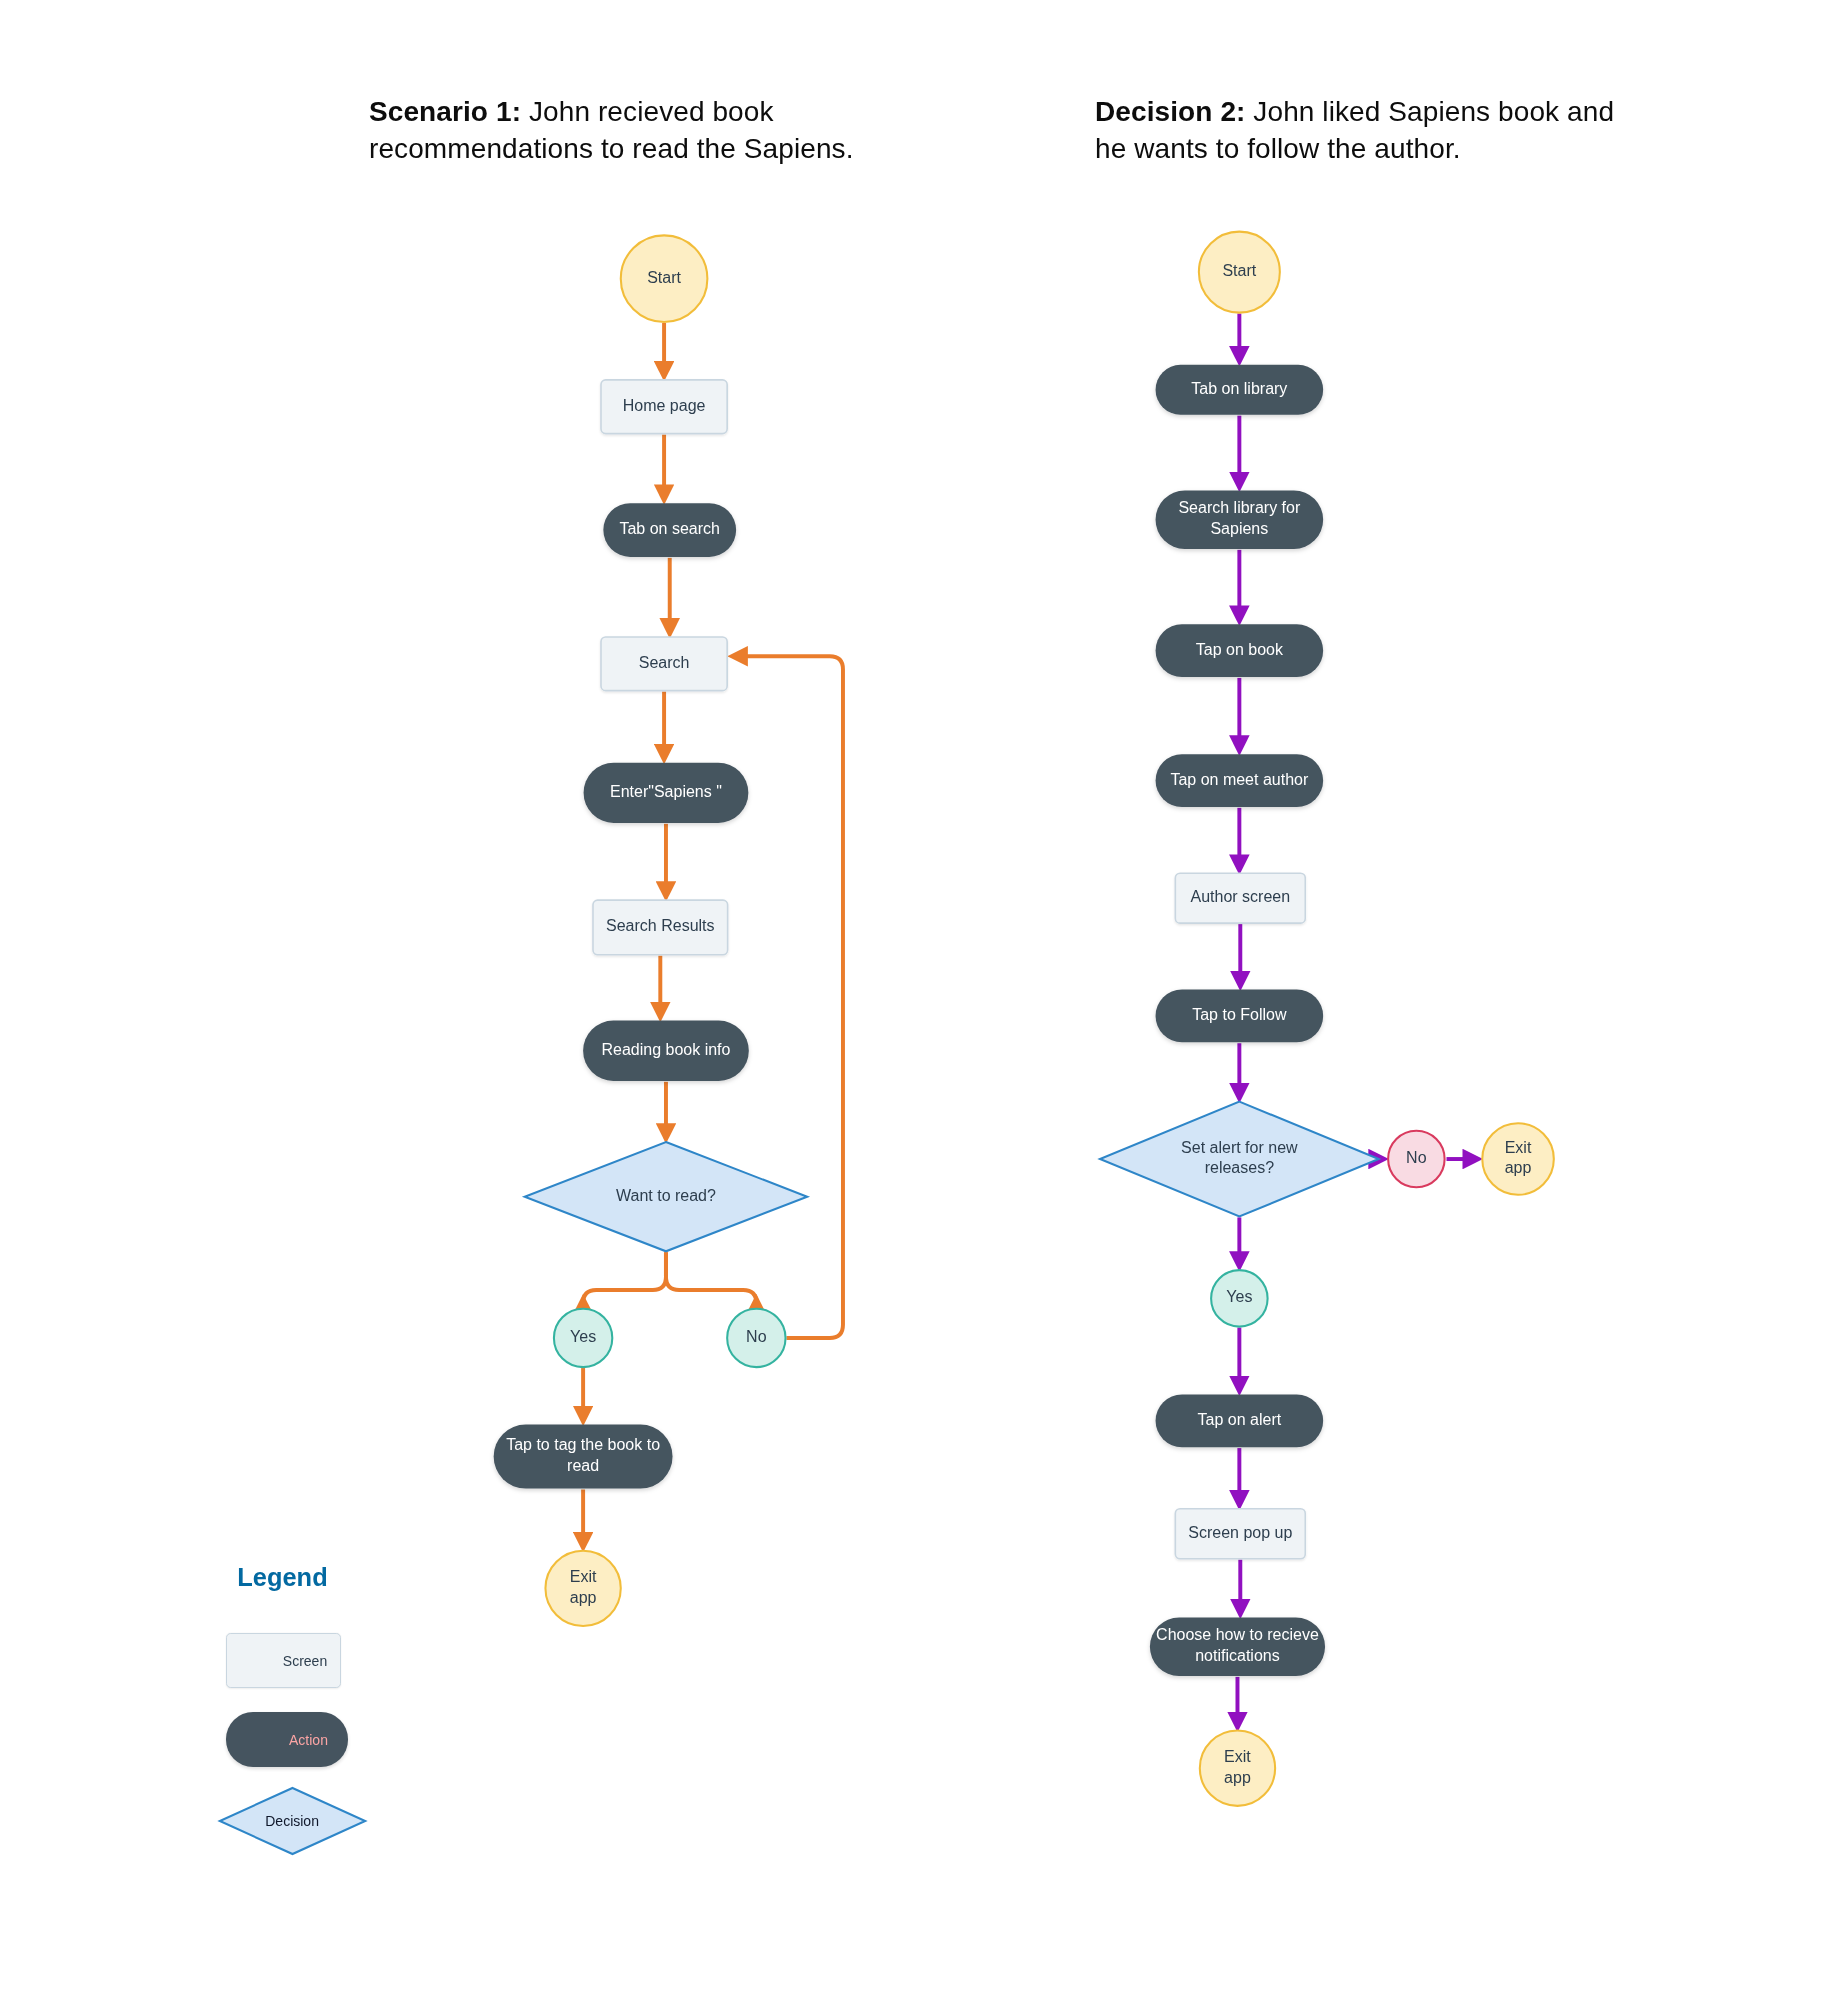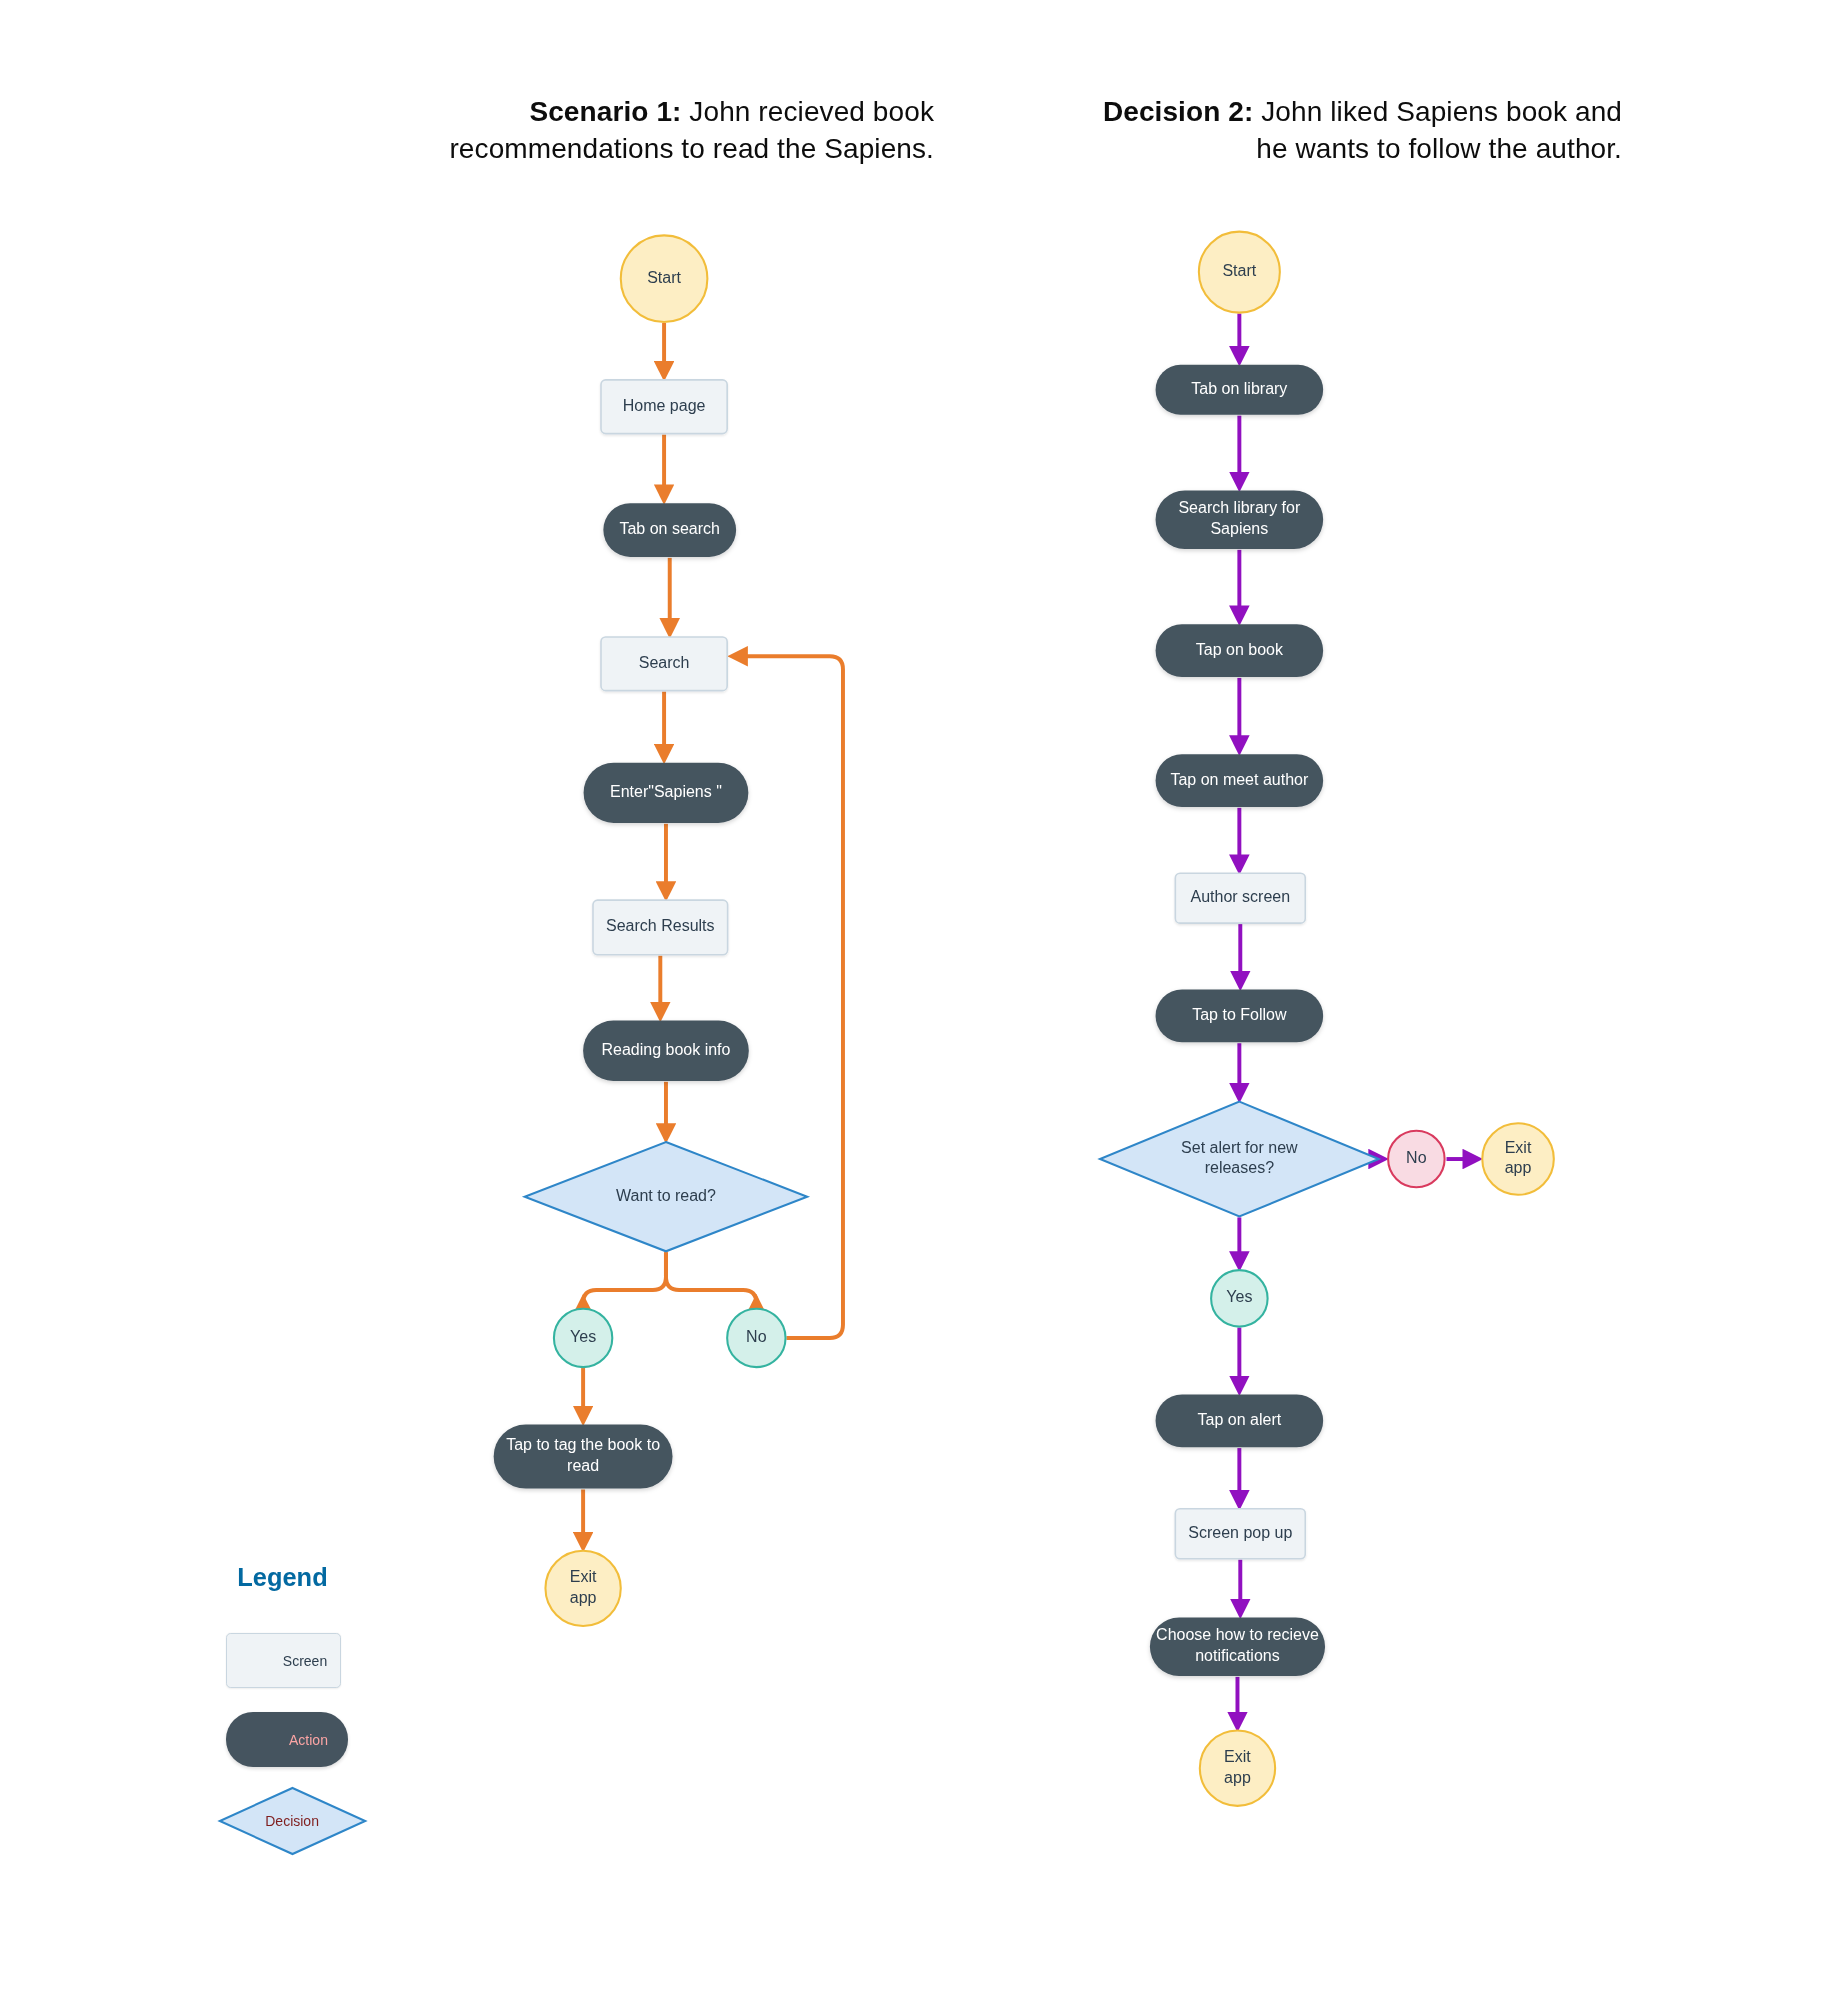--- a/index.html
+++ b/index.html
@@ -24,21 +24,20 @@
   }
 
   
   .scenario-heading {
     position: absolute;
     font-size: 28px;
     line-height: 1.32;
     color: #0d0d0d;
     letter-spacing: 0.1px;
     font-weight: 400;
-    text-align: right;
   }
   .scenario-heading .lead {
     font-weight: 700;
   }
   #heading-1 { left: 369px; top: 94px; width: 565px; }
   #heading-2 { left: 1095px; top: 94px; width: 527px; }
 
   
   #legend {
     position: absolute;
@@ -97,21 +96,21 @@
   .lg-dec-label {
     position: absolute;
     left: 0;
     top: 0;
     width: 151px;
     height: 72px;
     display: flex;
     align-items: center;
     justify-content: center;
     font-size: 14px;
-    color: #7f1d1d;
+    color: #0f172a;
   }
 
   
   .node-text {
     font-family: "Liberation Sans", sans-serif;
     text-anchor: middle;
     dominant-baseline: middle;
   }
   .t-screen { font-size: 17px; fill: #2d3e4e; }
   .t-action { font-size: 17px; fill: #ffffff; }

